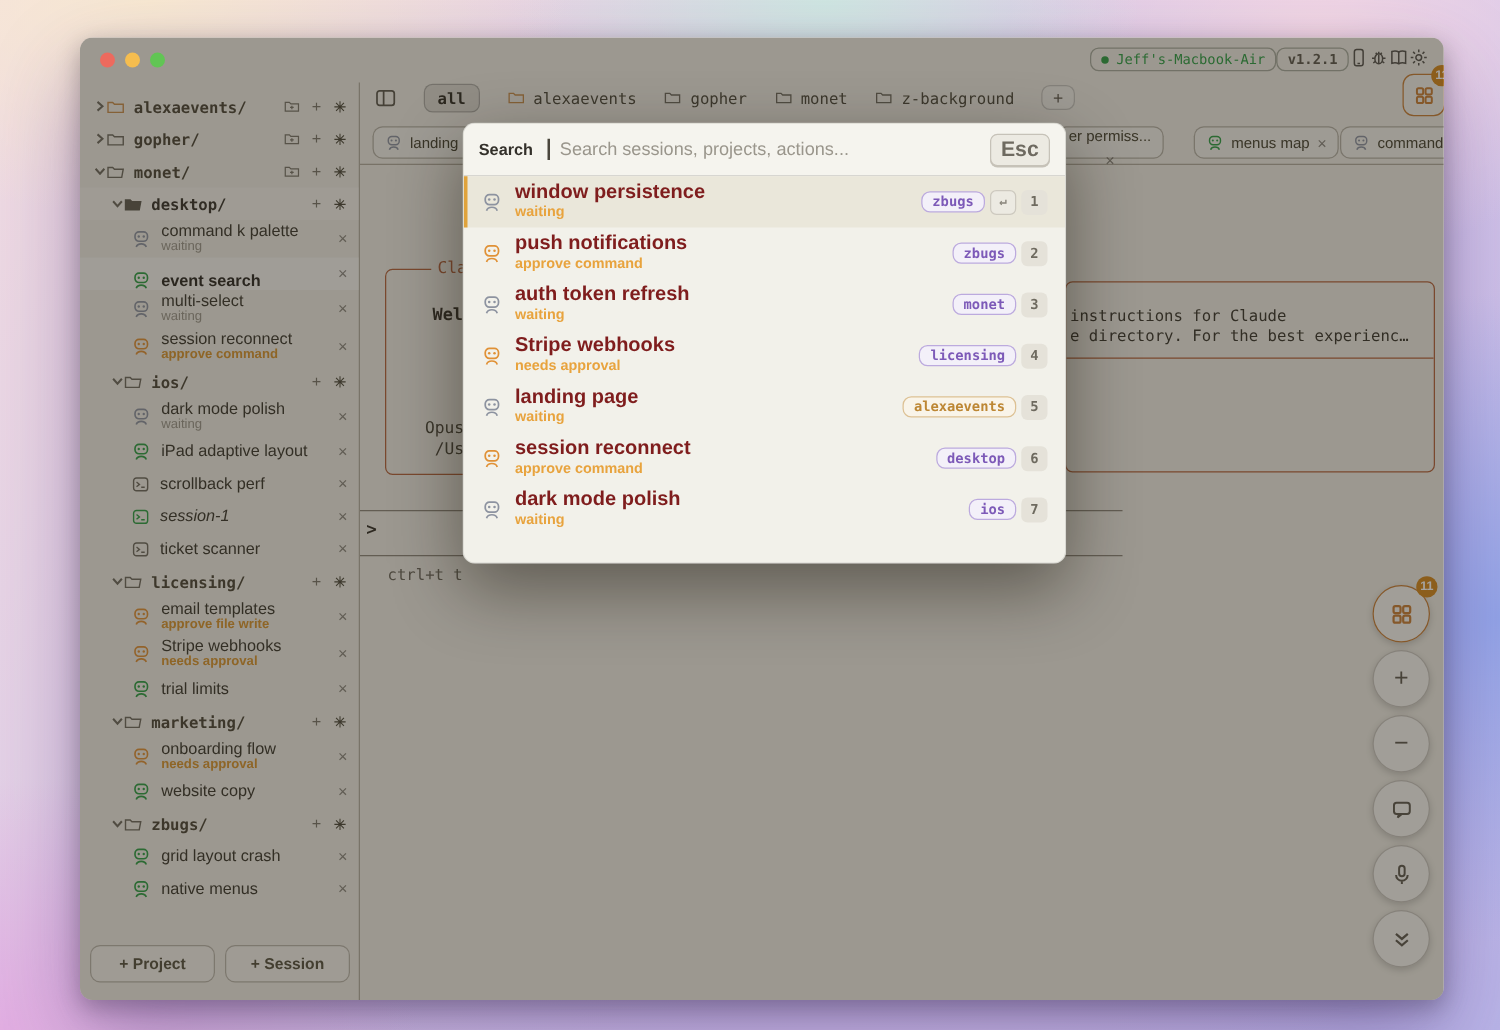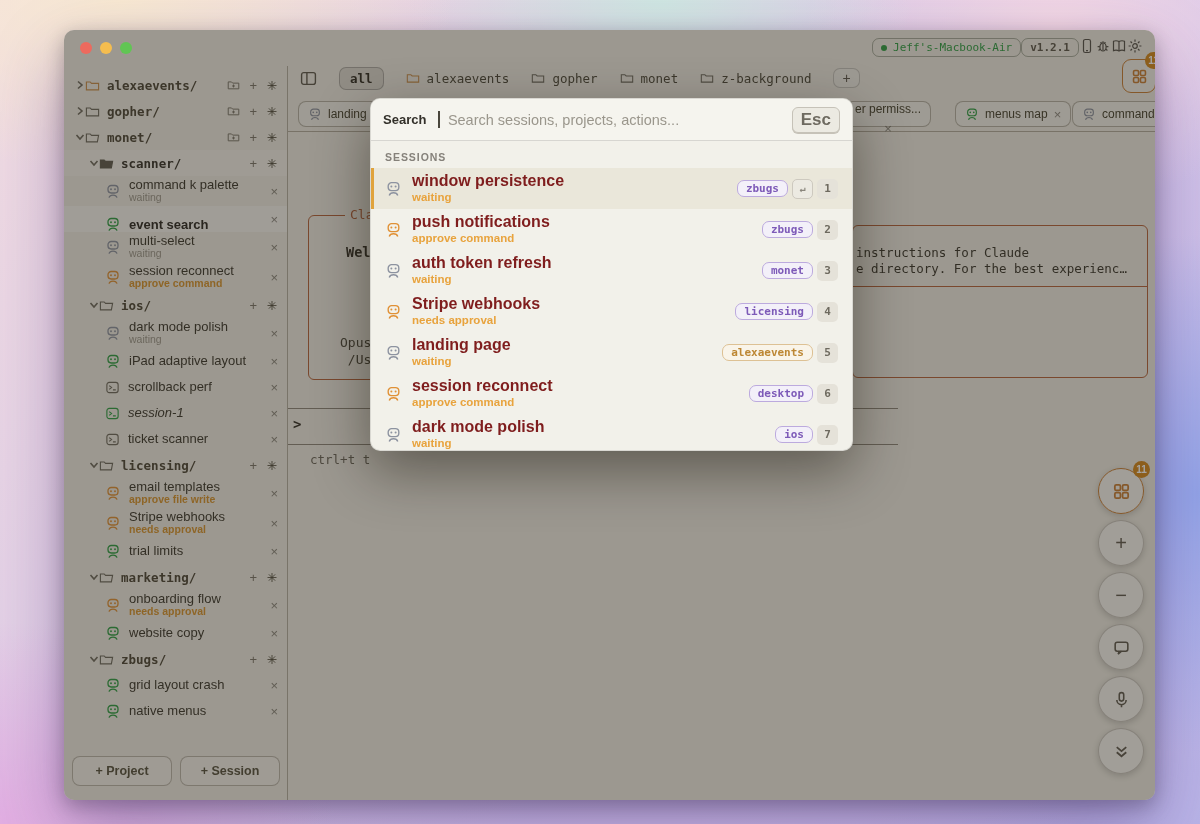--- a/index.html
+++ b/index.html
@@ -252,21 +252,21 @@
       </span>
     </div>
 
     <div class="trow ind1 band">
       <svg class="chev down" viewBox="0 0 10 10">
           <path d="M3 1.5l4 3.5-4 3.5"></path>
         </svg>
       <svg class="fold openfill" viewBox="0 0 16 16">
           <path d="M1.5 4.2h4L7 5.7h7.5l-1.3 7H1.5z"></path>
         </svg>
-      <span class="f-name bold">scanner/</span>
+      <span class="f-name bold">desktop/</span>
       <span class="acts">
         <span class="plus-t">+</span>
         <svg class="ic-burst" viewBox="0 0 16 16">
             <path d="M8 2v12M2 8h12M3.8 3.8l8.4 8.4M12.2 3.8l-8.4 8.4"></path>
           </svg>
       </span>
     </div>
 
     <div class="trow sess two">
       <svg class="robot gray" viewBox="0 0 16 16">
@@ -708,21 +708,20 @@
 
   <div class="dim"></div>
 
   <div class="modal">
     <div class="m-head">
       <span class="m-label">Search</span>
       <span class="caret"></span>
       <input class="m-input" placeholder="Search sessions, projects, actions..." style="">
       <span class="esc">Esc</span>
     </div>
-    <div class="m-section">SESSIONS</div>
 
     <div class="m-item sel">
       <svg class="robot gray" viewBox="0 0 16 16">
           <rect x="3" y="2.5" width="10" height="7.5" rx="3.2"></rect>
           <circle class="eye" cx="6" cy="6.2" r=".95"></circle>
           <circle class="eye" cx="10" cy="6.2" r=".95"></circle>
           <path d="M4 14.6c1-3.4 7-3.4 8 0"></path>
         </svg>
       <span class="m-text">
           <span class="m-title">window persistence</span>

